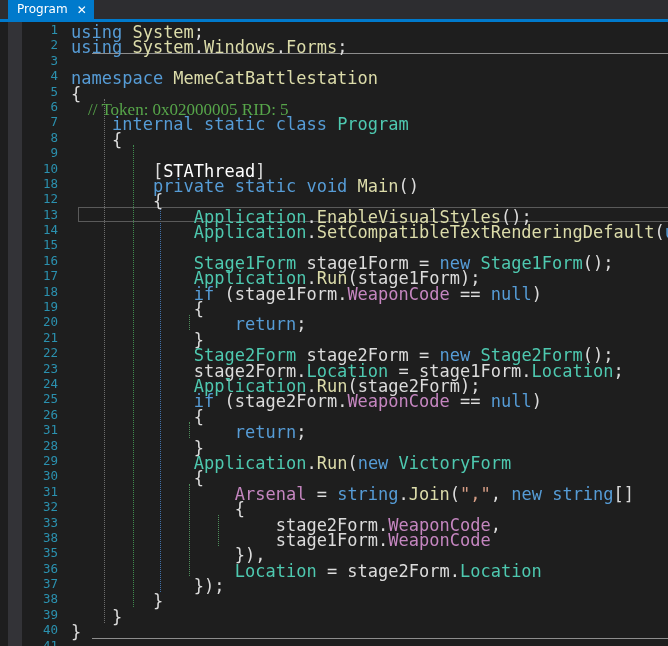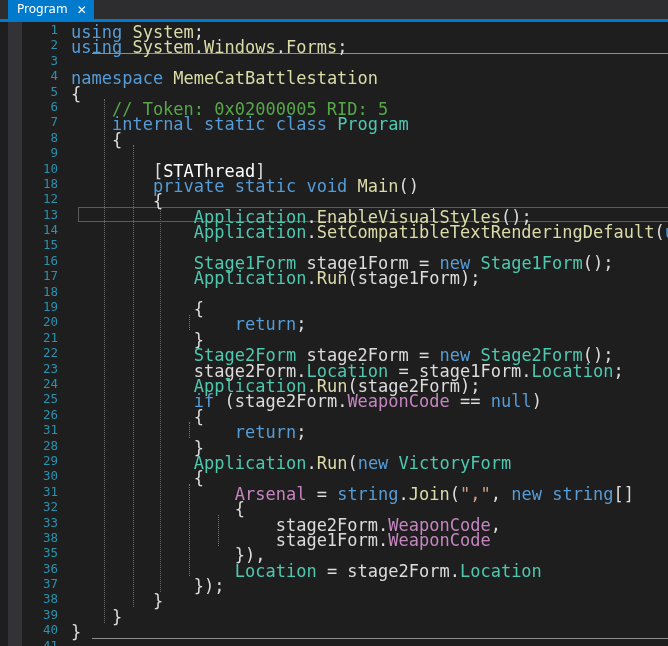--- a/index.html
+++ b/index.html
@@ -85,21 +85,21 @@
   .src {
     position: absolute; left: 49px; top: 3px;
     color: #dcdcdc;
     font-size: 17px;
     line-height: 15.4px;
   }
 
   
   .kw   { color: #569cd6; }  
   .id   { color: #dcdcaa; }  
-  .cm   { color: #57a64a; }  
+  .cm   { color: #57a64a; font-family: Liberation Serif, serif; }  
   .ty   { color: #4ec9b0; }  
   .pr   { color: #c586c0; }  
   .st   { color: #d69d85; }  
   .pl   { color: #dcdcdc; }  
   .at   { color: #ffffff; }  
 
   
   .guide {
     position: absolute;
     top: 0;
@@ -179,21 +179,21 @@
         <div class="row"><span class="lnum">8</span><span class="src"><span class="pl">    {</span></span></div>
         <div class="row"><span class="lnum">9</span></div>
         <div class="row"><span class="lnum">10</span><span class="src"><span class="pl">        [</span><span class="at">STAThread</span><span class="pl">]</span></span></div>
         <div class="row"><span class="lnum">18</span><span class="src"><span class="pl">        </span><span class="kw">private static void </span><span class="id">Main</span><span class="pl">()</span></span></div>
         <div class="row"><span class="lnum">12</span><span class="src"><span class="pl">        {</span></span></div>
         <div class="row"><span class="lnum">13</span><span class="src"><span class="pl">            </span><span class="ty">Application</span><span class="pl">.</span><span class="id">EnableVisualStyles</span><span class="pl">();</span></span></div>
         <div class="row"><span class="lnum">14</span><span class="src"><span class="pl">            </span><span class="ty">Application</span><span class="pl">.</span><span class="id">SetCompatibleTextRenderingDefault</span><span class="pl">(</span><span class="kw">using</span><span class="pl">);</span></span></div>
         <div class="row"><span class="lnum">15</span></div>
         <div class="row"><span class="lnum">16</span><span class="src"><span class="pl">            </span><span class="ty">Stage1Form</span><span class="pl"> stage1Form = </span><span class="kw">new </span><span class="ty">Stage1Form</span><span class="pl">();</span></span></div>
         <div class="row"><span class="lnum">17</span><span class="src"><span class="pl">            </span><span class="ty">Application</span><span class="pl">.</span><span class="id">Run</span><span class="pl">(stage1Form);</span></span></div>
-        <div class="row"><span class="lnum">18</span></div>
+        <div class="row"><span class="lnum">18</span><span class="src"><span class="pl">            </span><span class="kw">if </span><span class="pl">(stage1Form.</span><span class="pr">WeaponCode</span><span class="pl"> == </span><span class="kw">null</span><span class="pl">)</span></span></div>
         <div class="row"><span class="lnum">19</span><span class="src"><span class="pl">            {</span></span></div>
         <div class="row"><span class="lnum">20</span><span class="src"><span class="pl">                </span><span class="kw">return</span><span class="pl">;</span></span></div>
         <div class="row"><span class="lnum">21</span><span class="src"><span class="pl">            }</span></span></div>
         <div class="row"><span class="lnum">22</span><span class="src"><span class="pl">            </span><span class="ty">Stage2Form</span><span class="pl"> stage2Form = </span><span class="kw">new </span><span class="ty">Stage2Form</span><span class="pl">();</span></span></div>
         <div class="row"><span class="lnum">23</span><span class="src"><span class="pl">            stage2Form.</span><span class="ty">Location</span><span class="pl"> = stage1Form.</span><span class="ty">Location</span><span class="pl">;</span></span></div>
         <div class="row"><span class="lnum">24</span><span class="src"><span class="pl">            </span><span class="ty">Application</span><span class="pl">.</span><span class="id">Run</span><span class="pl">(stage2Form);</span></span></div>
         <div class="row"><span class="lnum">25</span><span class="src"><span class="pl">            </span><span class="kw">if </span><span class="pl">(stage2Form.</span><span class="pr">WeaponCode</span><span class="pl"> == </span><span class="kw">null</span><span class="pl">)</span></span></div>
         <div class="row"><span class="lnum">26</span><span class="src"><span class="pl">            {</span></span></div>
         <div class="row"><span class="lnum">31</span><span class="src"><span class="pl">                </span><span class="kw">return</span><span class="pl">;</span></span></div>
         <div class="row"><span class="lnum">28</span><span class="src"><span class="pl">            }</span></span></div>

